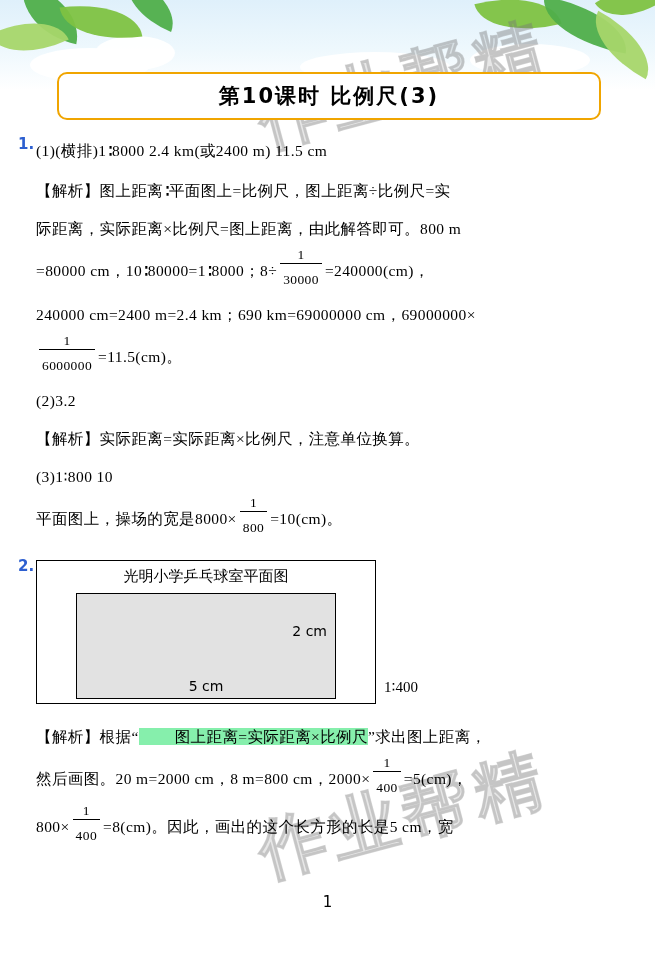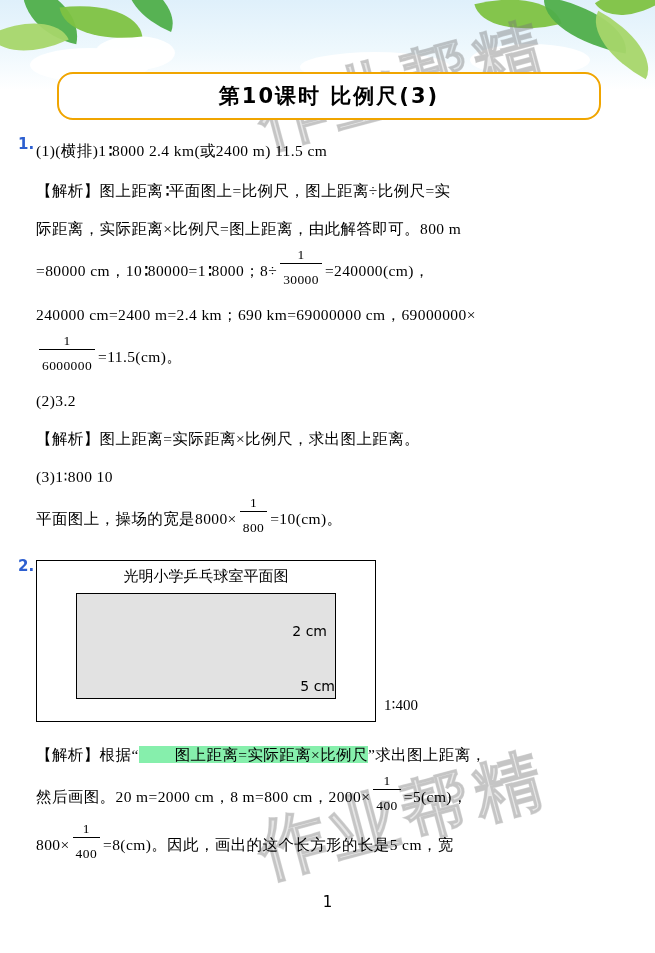--- a/index.html
+++ b/index.html
@@ -53,21 +53,21 @@
   }
   .wm1 { left: 255px; top: 40px;  font-size: 68px; }
   .wm2 { left: 255px; top: 770px; font-size: 68px; }
 
   
   .title-box {
     position: absolute;
     left: 57px; top: 72px;
     width: 540px; height: 44px;
     border: 2px solid #f0a500;
-    border-radius: 16px;
+    border-radius: 10px;
     background: #ffffff;
     display: flex;
     align-items: center;
     justify-content: center;
   }
   .title-text {
     font-size: 21px;
     font-weight: bold;
     letter-spacing: 2px;
     font-family: "DejaVu Sans", sans-serif;
@@ -120,21 +120,21 @@
   .fig-wrap {
     position: relative;
     margin-left: 18px;
     margin-top: 6px;
     margin-bottom: 6px;
   }
   .fig-outer {
     width: 340px;
     border: 1px solid #000;
     background: #ffffff;
-    padding: 6px 8px 22px 8px;
+    padding: 6px 8px 4px 8px;
     box-sizing: border-box;
   }
   .fig-caption {
     text-align: center;
     font-size: 15px;
     font-family: "DejaVu Sans", sans-serif;
     margin-bottom: 7px;
   }
   .rect {
     width: 258px;
@@ -146,21 +146,21 @@
   }
   .rect .lbl-w {
     position: absolute;
     right: 8px; top: 29px;
     font-size: 14px;
     font-family: "DejaVu Sans", sans-serif;
   }
   .rect .lbl-l {
     position: absolute;
     left: 0; right: 0; bottom: 4px;
-    text-align: right;
+    text-align: center;
     font-size: 14px;
     font-family: "DejaVu Sans", sans-serif;
   }
   .scale-label {
     position: absolute;
     left: 348px;
     bottom: 8px;
     font-size: 15px;
   }
 
@@ -217,21 +217,21 @@
     <span>=80000 cm，10∶80000=1∶8000；8÷</span><span class="frac"><span class="num">1</span><span class="den">30000</span></span><span>=240000(cm)，</span>
   </div>
 
   <div class="line indent">240000 cm=2400 m=2.4 km；690 km=69000000 cm，69000000×</div>
 
   <div class="line indent">
     <span></span><span class="frac"><span class="num">1</span><span class="den">6000000</span></span><span>=11.5(cm)。</span>
   </div>
 
   <div class="line indent">(2)3.2</div>
-  <div class="line indent">【解析】图上距离=实际距离×比例尺，求出图上距离。</div>
+  <div class="line indent">【解析】实际距离=实际距离×比例尺，注意单位换算。</div>
   <div class="line indent">(3)1∶800    10</div>
 
   <div class="line indent">
     <span>平面图上，操场的宽是8000×</span><span class="frac"><span class="num">1</span><span class="den">800</span></span><span>=10(cm)。</span>
   </div>
 
   <div class="qrow" style="margin-top:10px;">
     <div class="qnum">2.</div>
     <div class="fig-wrap" style="margin-left:0;">
       <div class="fig-outer">

